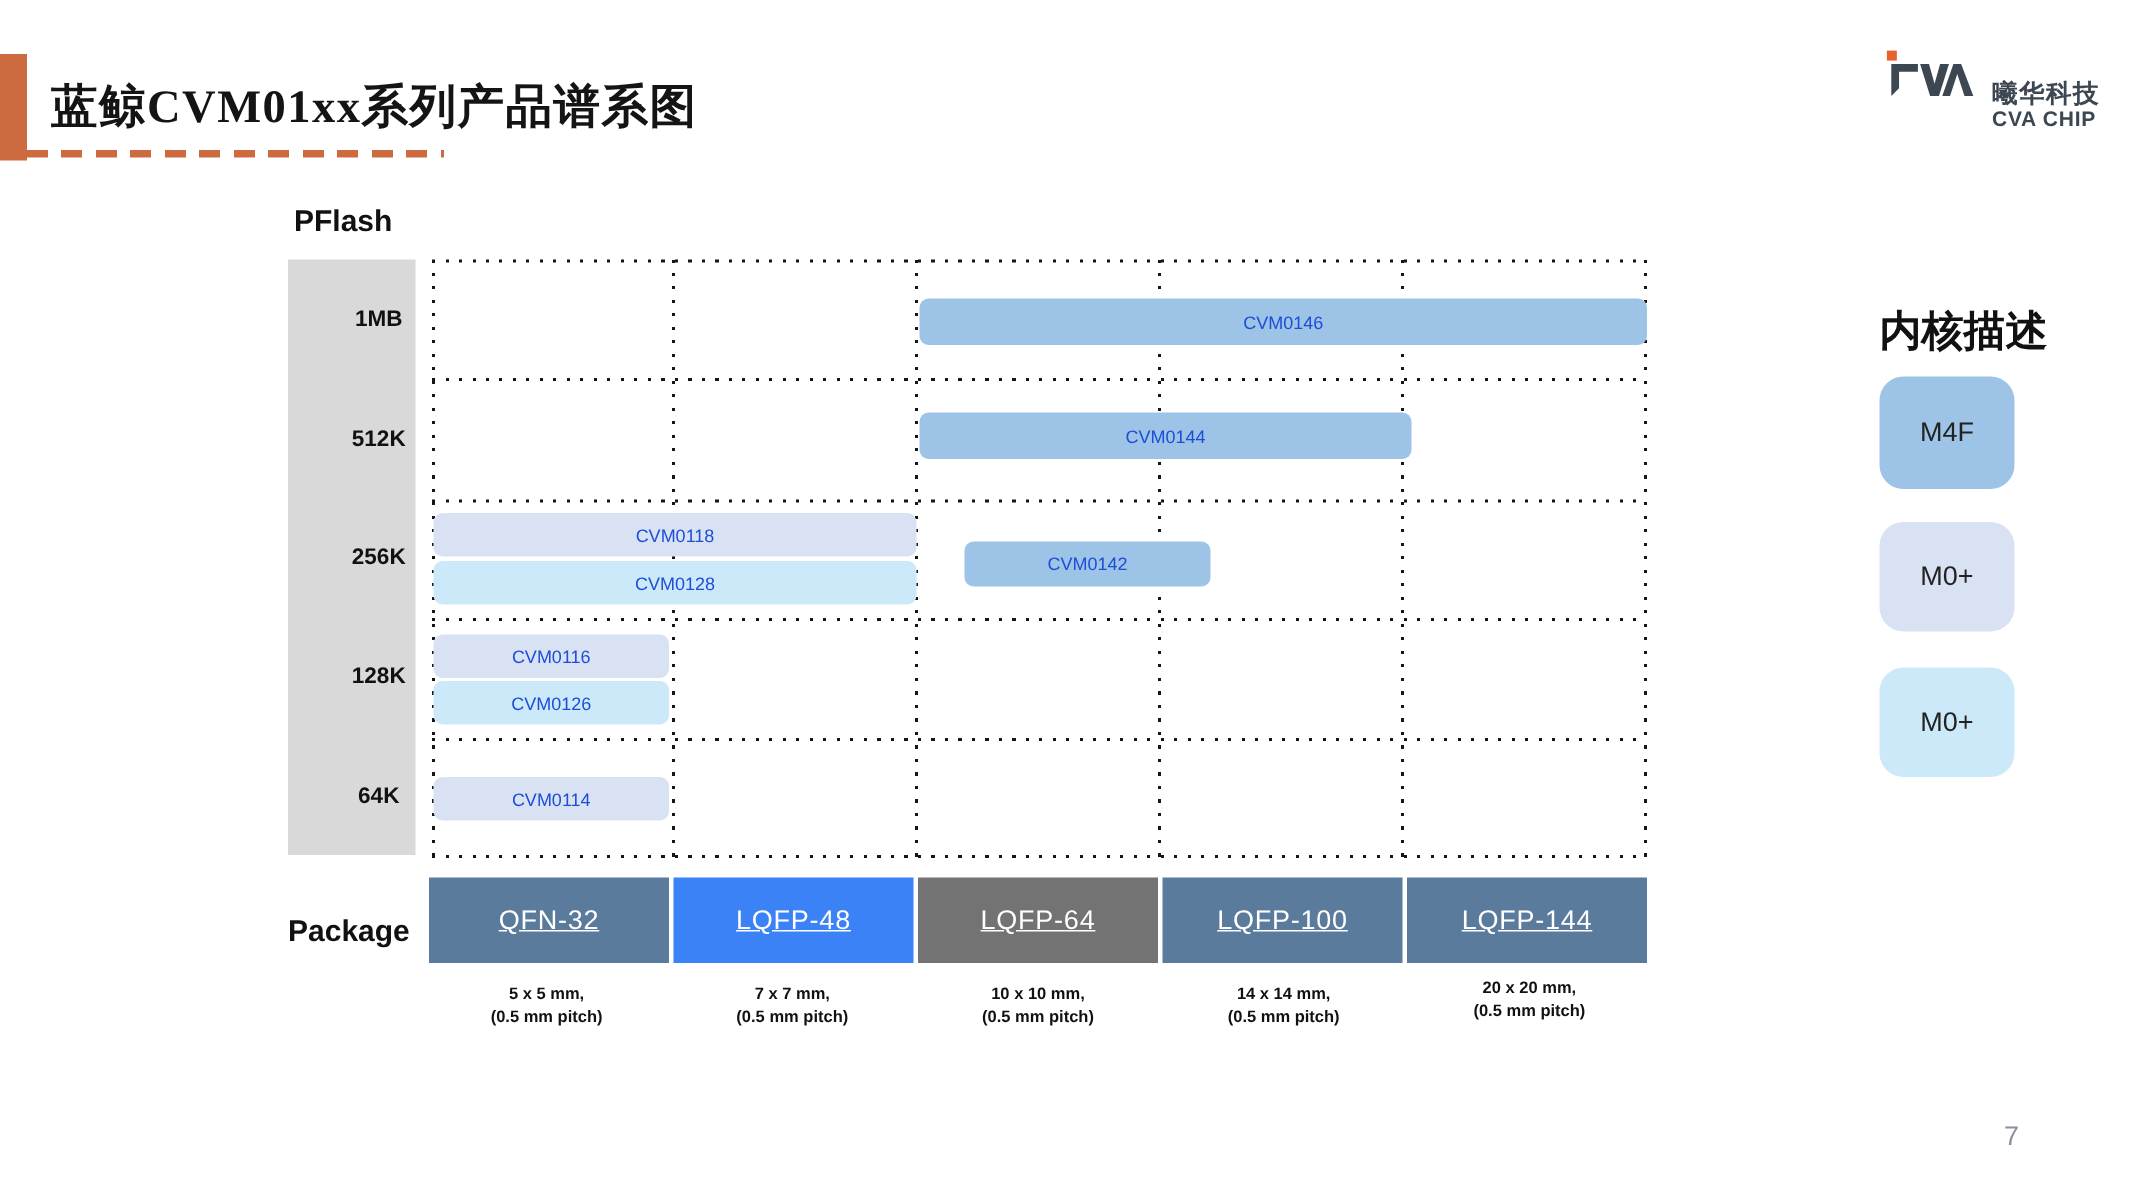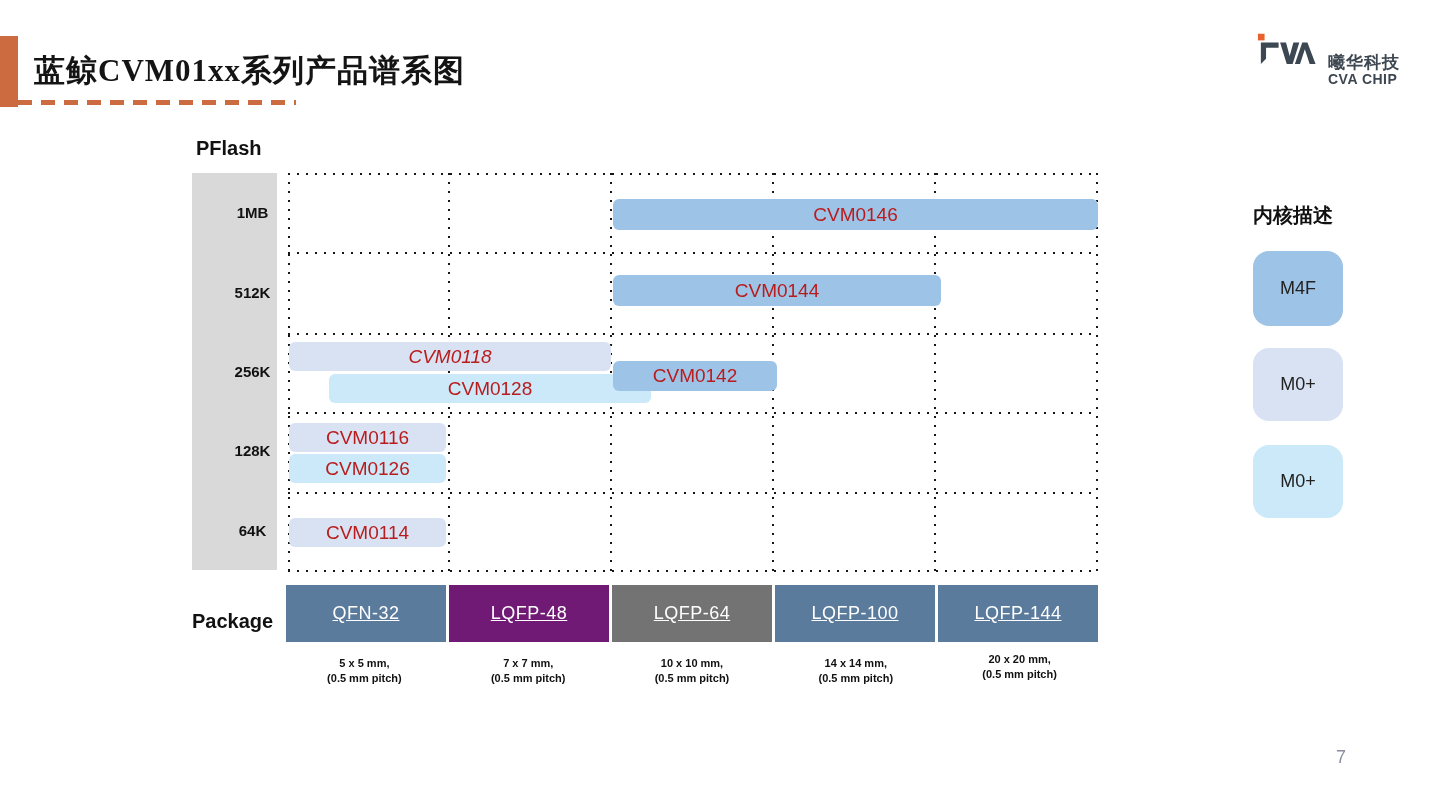--- a/index.html
+++ b/index.html
@@ -72,21 +72,21 @@
   }
   .v1 { left: 288px; }  .v2 { left: 448px; }  .v3 { left: 610px; }
   .v4 { left: 772px; }  .v5 { left: 934px; }  .v6 { left: 1096px; }
   .h1 { top: 173px; }  .h2 { top: 252px; }  .h3 { top: 333px; }
   .h4 { top: 412px; }  .h5 { top: 492px; }  .h6 { top: 570px; }
 
   
   .bar {
     position: absolute; height: 29px; border-radius: 6px;
     display: flex; align-items: center; justify-content: center;
-    font-size: 19px; color: #b91c1c; white-space: nowrap;
+    font-size: 12px; color: #1d4ed8; white-space: nowrap;
   }
   .bar-cvm0146 { left: 613px; top: 199px; width: 485px; height: 31px; }
   .bar-cvm0144 { left: 613px; top: 275px; width: 328px; height: 31px; }
   .bar-cvm0118 { left: 289px; top: 342px; width: 322px; }
   .bar-cvm0128 { left: 289px; top: 374px; width: 322px; }
   .bar-cvm0142 { left: 613px; top: 361px; width: 164px; height: 30px; }
   .bar-cvm0116 { left: 289px; top: 423px; width: 157px; }
   .bar-cvm0126 { left: 289px; top: 454px; width: 157px; }
   .bar-cvm0114 { left: 289px; top: 518px; width: 157px; }
 
@@ -106,21 +106,21 @@
   }
   .dim-cell {
     flex: 1; text-align: center;
     font-size: 11px; font-weight: bold; color: #111; line-height: 1.35;
   }
   .dim-cell-5 { margin-top: -4px; }
 
   
   .legend-title {
     position: absolute; left: 1253px; top: 202px;
-    font-size: 20px; font-weight: bold; color: #111; font-family: Liberation Serif, serif;
+    font-size: 28px; font-weight: bold; color: #111; font-family: Liberation Serif, serif;
   }
   .legend-box {
     position: absolute; left: 1253px; width: 90px;
     border-radius: 16px;
     display: flex; align-items: center; justify-content: center;
     font-size: 18px; color: #222;
   }
   .legend-box-0 { top: 251px; height: 75px; }
   .legend-box-1 { top: 348px; height: 73px; }
   .legend-box-2 { top: 445px; height: 73px; }
@@ -170,31 +170,31 @@
   <div class="vline v6"></div>
   <div class="hline h1"></div>
   <div class="hline h2"></div>
   <div class="hline h3"></div>
   <div class="hline h4"></div>
   <div class="hline h5"></div>
   <div class="hline h6"></div>
 
   <div class="bar bar-cvm0146" style="background-color: rgb(157, 195, 230);">CVM0146</div>
   <div class="bar bar-cvm0144" style="background-color: rgb(157, 195, 230);">CVM0144</div>
-  <div class="bar bar-cvm0118" style="background-color: rgb(217, 226, 243); font-style: italic;">CVM0118</div>
-  <div class="bar bar-cvm0128" style="background-color: rgb(203, 233, 249); margin-left: 40px;">CVM0128</div>
-  <div class="bar bar-cvm0142" style="background-color: rgb(157, 195, 230);">CVM0142</div>
+  <div class="bar bar-cvm0118" style="background-color: rgb(217, 226, 243);">CVM0118</div>
+  <div class="bar bar-cvm0128" style="background-color: rgb(203, 233, 249);">CVM0128</div>
+  <div class="bar bar-cvm0142" style="background-color: rgb(157, 195, 230); margin-left: 30px;">CVM0142</div>
   <div class="bar bar-cvm0116" style="background-color: rgb(217, 226, 243);">CVM0116</div>
   <div class="bar bar-cvm0126" style="background-color: rgb(203, 233, 249); text-align: center;">CVM0126</div>
   <div class="bar bar-cvm0114" style="background-color: rgb(217, 226, 243);">CVM0114</div>
 
   <div class="package-label">Package</div>
   <div class="package-band">
     <div class="package-cell" style="background-color: rgb(91, 123, 157);">QFN-32</div>
-    <div class="package-cell" style="background-color: #701a75;">LQFP-48</div>
+    <div class="package-cell" style="background-color: #3b82f6;">LQFP-48</div>
     <div class="package-cell" style="background-color: #737373;">LQFP-64</div>
     <div class="package-cell" style="background-color: rgb(91, 123, 157);">LQFP-100</div>
     <div class="package-cell" style="background-color: rgb(91, 123, 157);">LQFP-144</div>
   </div>
   <div class="dim-row">
     <div class="dim-cell">
       <div>5 x 5 mm,</div>
       <div>(0.5 mm pitch)</div>
     </div>
     <div class="dim-cell">

